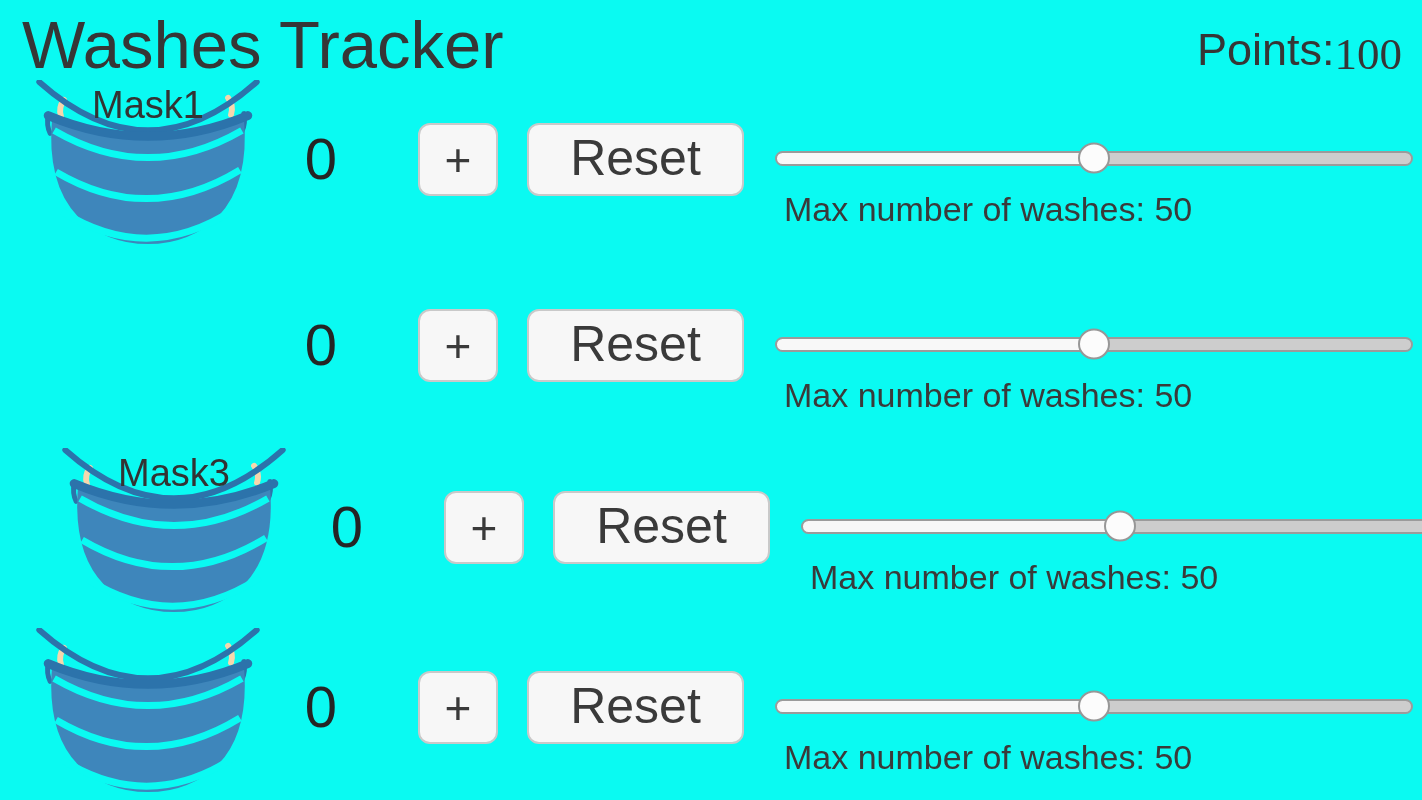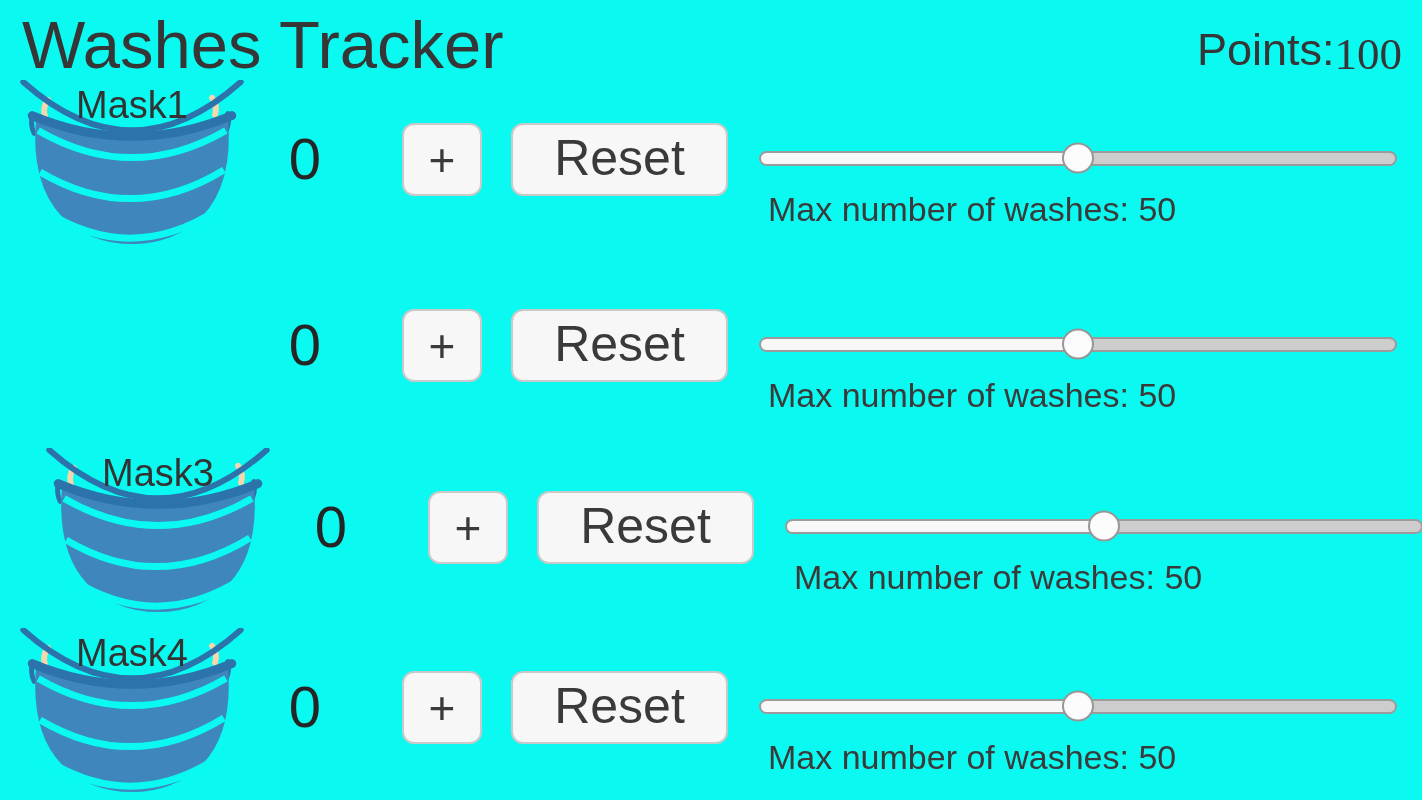--- a/index.html
+++ b/index.html
@@ -16,21 +16,21 @@
     position:absolute; left:22px; top:6px;
     font-size:67px; font-weight:400; color:#363636; letter-spacing:0;
   }
   .points {
     position:absolute; right:20px; top:20px;
     display:flex; align-items:center;
     font-size:45px; color:#363636;
   }
   .points .pts-value { margin-top:8px;font-family:Liberation Serif, serif; }
   
-  .mask-row { position:absolute; left:0; width:1354px; height:180px; }
+  .mask-row { position:absolute; left:16px; width:1354px; height:180px; }
   .mask-row.r1 { top:78px; }
   .mask-row.r2 { top:264px; }
   .mask-row.r3 { top:446px;margin-left:26px; }
   .mask-row.r4 { top:626px; }
 
   .mask-wrap { position:absolute; left:18px; top:2px; width:228px; height:170px; }
   .mask-wrap svg { width:100%; height:100%; display:block; }
   .mask-label {
     position:absolute; left:0; top:4px; width:228px;
     text-align:center; font-size:38px; color:#333;
@@ -168,21 +168,20 @@
       <path d="M5 2 Q115 100 225 2" stroke="#2c73ab" stroke-width="6" fill="none" stroke-linecap="round"></path>
 
       <path d="M18 38 Q115 76 212 38 Q218 105 186 138 Q157 166 115 166 Q73 166 44 138 Q12 105 18 38 Z" fill="#3e86bb"></path>
 
       <path d="M20 51 Q115 106 210 51" stroke="#0afaf2" stroke-width="7" fill="none"></path>
       <path d="M22 93 Q115 148 208 91" stroke="#0afaf2" stroke-width="7" fill="none"></path>
       <path d="M28 133 Q115 188 202 131" stroke="#0afaf2" stroke-width="7" fill="none"></path>
 
       <path d="M14 36 Q115 78 216 36" stroke="#2c73ab" stroke-width="9" fill="none" stroke-linecap="round"></path>
     </svg>
-    <div class="mask-label">Mask4</div>
   </div>
   <div class="count">0</div>
   <button class="btn plus">+</button>
   <button class="btn reset">Reset</button>
   <div class="slider" style="--pct: 50%;">
     <div class="track"></div>
     <div class="thumb"></div>
   </div>
   <div class="max-label">Max number of washes: 50</div>
 </div>

